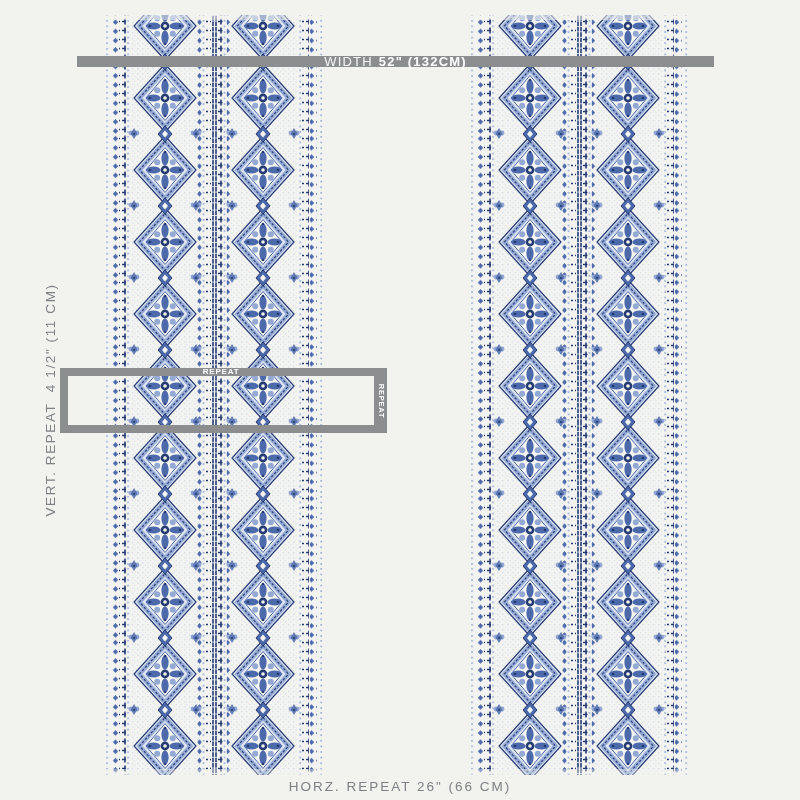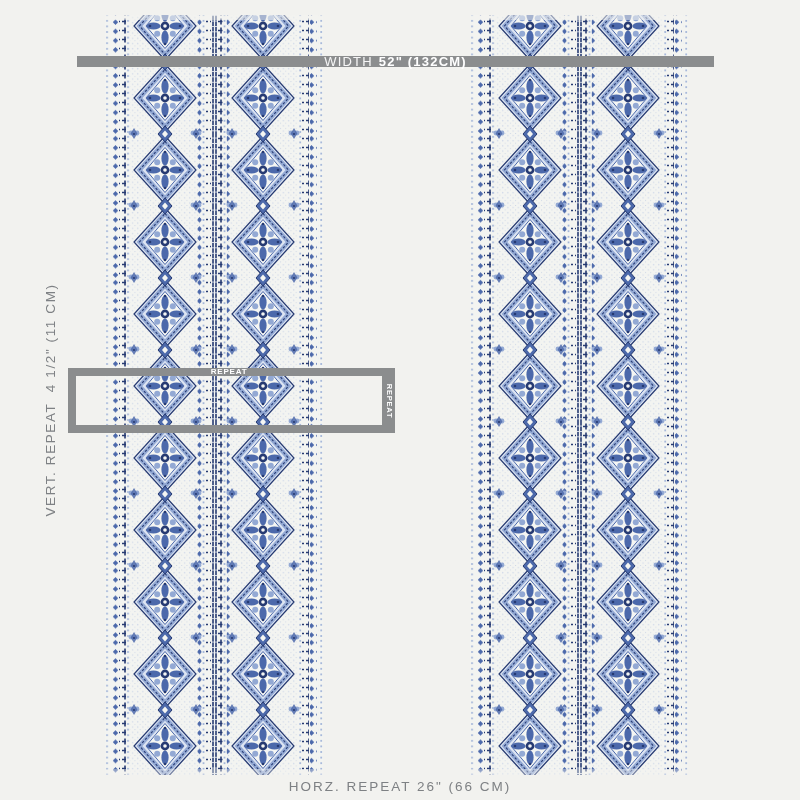--- a/index.html
+++ b/index.html
@@ -29,21 +29,21 @@
     background:var(--bar-gray,#8b8d8e);
     display:flex;align-items:center;justify-content:center;gap:6px;
     font-size:13px;line-height:11px;letter-spacing:1.2px;color:#ffffff;
     z-index:3;white-space:pre;
   }
   .wb-prefix{font-weight:400;opacity:.93}
   .wb-value{font-weight:700}
 
   
   .repeat-box{
-    position:absolute;left:68px;top:368px;width:327px;height:65px;
+    position:absolute;left:60px;top:368px;width:327px;height:65px;
     box-sizing:border-box;
     border:8px solid var(--bar-gray,#8b8d8e);
     border-right-width:13px;
     z-index:3;
   }
   .rb-top{
     position:absolute;top:-8px;left:50%;transform:translateX(-50%);
     height:8px;line-height:8px;font-size:8px;font-weight:700;
     letter-spacing:.8px;color:#ffffff;white-space:pre;
   }

